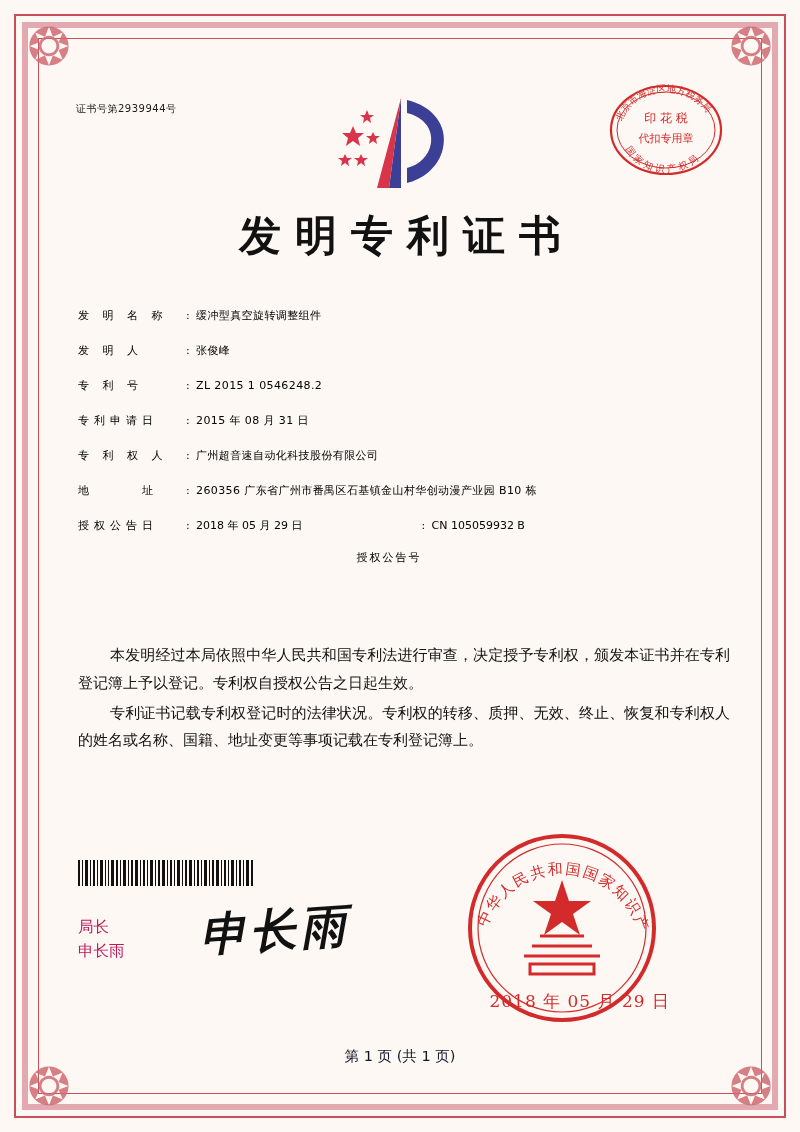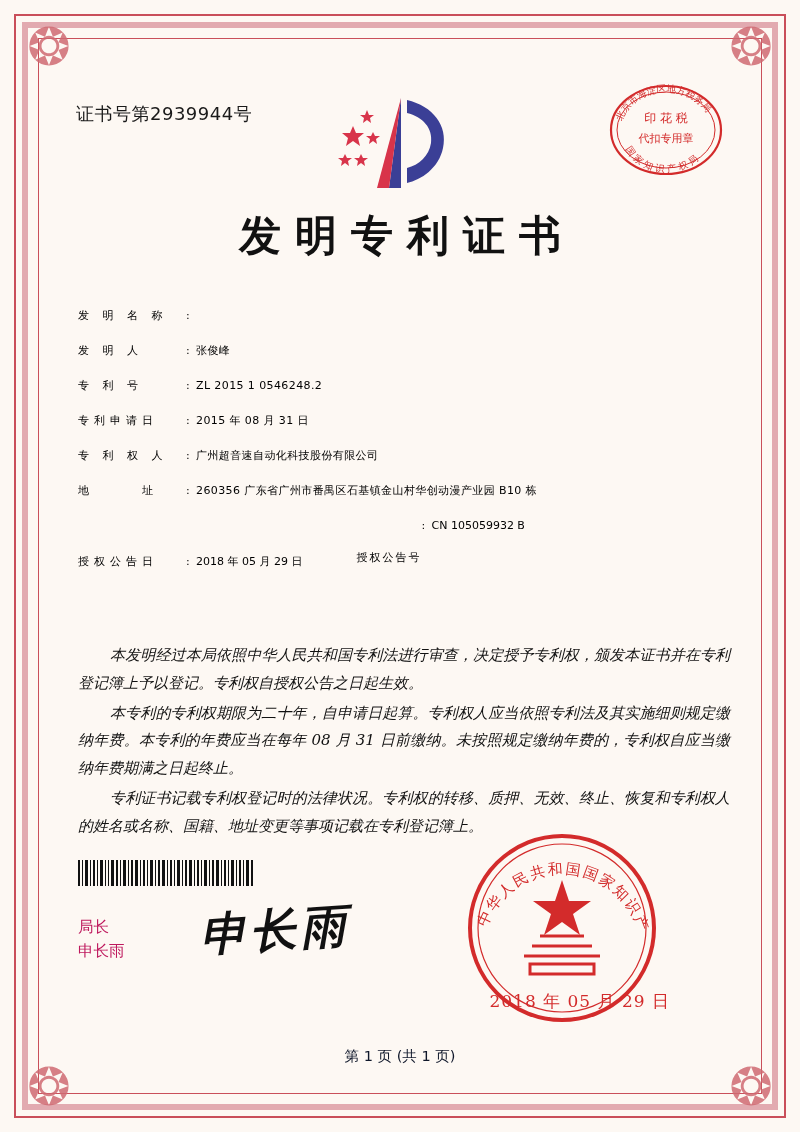--- a/index.html
+++ b/index.html
@@ -53,21 +53,21 @@
 
   .content {
     position: absolute;
     left: 60px; top: 60px; right: 60px; bottom: 60px;
   }
 
   .cert-no {
     position: absolute;
     left: 16px;
     top: 42px;
-    font-size: 18px;
+    font-size: 10px;
     color: #1a1a1a;
     letter-spacing: .5px;
   }
 
   
   .logo {
     position: absolute;
     left: 50%;
     top: 28px;
     transform: translateX(-50%);
@@ -122,21 +122,21 @@
     flex: 0 0 10px;
     width: 10px;
   }
   .field-value {
     flex: 1;
     letter-spacing: .4px;
   }
   .field-row.pub {
     justify-content: flex-start;
   }
-  .pub-left { display: flex; margin-top: 36px; }
+  .pub-left { display: flex; }
   .pub-right {
     display: flex;
     margin-left: 54px;
   }
   .pub-right .field-label {
     width: auto;
     flex: 0 0 auto;
     letter-spacing: 2px;
     margin-top: 32px;
   }
@@ -144,21 +144,20 @@
   .paragraphs {
     position: absolute;
     left: 18px;
     right: 10px;
     top: 582px;
     font-family: "DejaVu Serif", "Liberation Serif", serif;
     font-size: 15px;
     line-height: 1.85;
     color: #111;
     text-align: justify;
-    font-style: italic;
   }
   .paragraphs p {
     margin: 0 0 2px 0;
     text-indent: 32px;
   }
 
   .barcode {
     position: absolute;
     left: 18px;
     top: 800px;
@@ -264,20 +263,21 @@
         </text>
       </svg>
     </div>
 
     <div class="doc-title">发明专利证书</div>
 
     <div class="fields">
       <div class="field-row">
         <div class="field-label">发 明 名 称</div>
         <div class="field-colon">:</div>
+        <div class="field-value">缓冲型真空旋转调整组件</div>
       </div>
       <div class="field-row">
         <div class="field-label">发 明 人</div>
         <div class="field-colon">:</div>
         <div class="field-value">张俊峰</div>
       </div>
       <div class="field-row">
         <div class="field-label">专 利 号</div>
         <div class="field-colon">:</div>
         <div class="field-value">ZL 2015 1 0546248.2</div>
@@ -307,21 +307,20 @@
         <div class="pub-right">
           <div class="field-label">授权公告号</div>
           <div class="field-colon">:</div>
           <div>CN 105059932 B</div>
         </div>
       </div>
     </div>
 
     <div class="paragraphs">
       <p>本发明经过本局依照中华人民共和国专利法进行审查，决定授予专利权，颁发本证书并在专利登记簿上予以登记。专利权自授权公告之日起生效。</p>
-      <p>本专利的专利权期限为二十年，自申请日起算。专利权人应当依照专利法及其实施细则规定缴纳年费。本专利的年费应当在每年 08 月 31 日前缴纳。未按照规定缴纳年费的，专利权自应当缴纳年费期满之日起终止。</p>
       <p>专利证书记载专利权登记时的法律状况。专利权的转移、质押、无效、终止、恢复和专利权人的姓名或名称、国籍、地址变更等事项记载在专利登记簿上。</p>
     </div>
 
     <div class="barcode">
       <svg viewBox="0 0 175 26" width="175" height="26">
         <g fill="#111">
           <rect x="0" y="0" width="2" height="26"></rect>
             <rect x="4" y="0" width="1" height="26"></rect>
           <rect x="7" y="0" width="3" height="26"></rect>
             <rect x="12" y="0" width="1" height="26"></rect>

